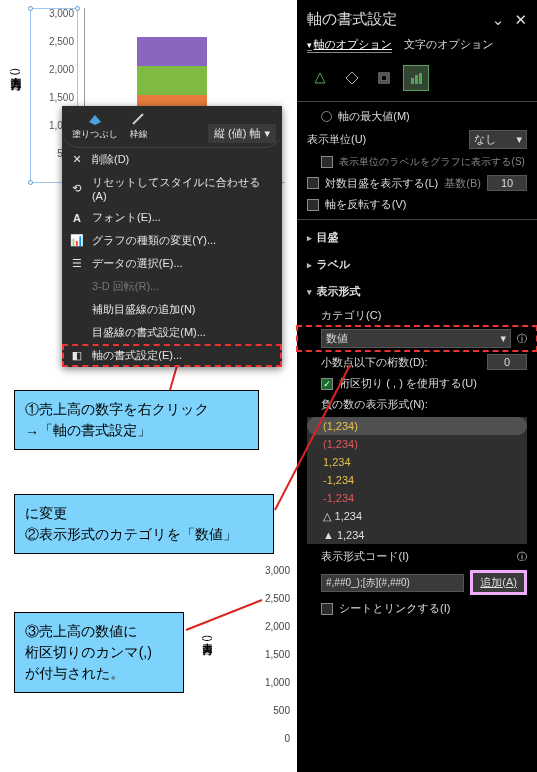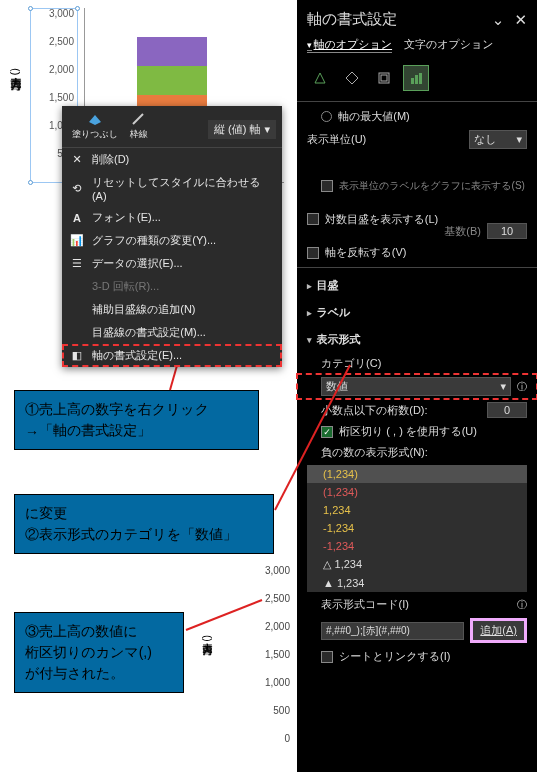--- a/index.html
+++ b/index.html
@@ -10,30 +10,30 @@
   .y-title { writing-mode: vertical-rl; position: absolute; left: 0; top: 60px; font-size: 11px; }
   .y-axis { position: absolute; left: 28px; top: 0; width: 42px; height: 200px; text-align: right; }
   .y-axis div { height: 28px; line-height: 12px; font-size: 10px; color: #555; padding-right: 4px; }
   .y-handle { position:absolute; left:22px; top:0; width:48px; height:175px; border:1px solid #9cc7f3; }
   .y-handle .dot { position:absolute; width:5px; height:5px; border:1px solid #5b9bd5; background:#fff; border-radius:50%; }
   .bar-area { position:absolute; left:76px; top:0; width:200px; height:175px; border-left:1px solid #999; border-bottom:1px solid #999; }
   .bar-seg { position:absolute; width:70px; left:52px; }
 
   
   .ctx { position:absolute; left:62px; top:106px; width:220px; background:#2b2b2b; color:#e6e6e6; box-shadow:0 2px 8px rgba(0,0,0,.5); font-size:11px; z-index:5; }
-  .ctx .tools { display:flex; align-items:flex-start; gap:4px; padding:4px 6px; border-bottom:1px solid #444; }
+  .ctx .tools { display:flex; align-items:flex-end; gap:4px; padding:4px 6px; border-bottom:1px solid #444;border-radius:18px; }
   .ctx .tool { display:flex; flex-direction:column; align-items:center; font-size:9px; gap:2px; padding:2px 4px; }
   .ctx .dropdown { display:flex; align-items:center; gap:4px; background:#3a3a3a; padding:2px 6px; margin-left:auto;margin-top:10px; }
   .ctx .item { display:flex; align-items:center; gap:8px; padding:4px 8px; }
   .ctx .item.disabled { color:#777; }
   .ctx .item.hl { outline:2px dashed #e33; outline-offset:-2px; }
   .ctx .ico { width:14px; display:inline-flex; justify-content:center; }
 
   
-  .callout { position:absolute; background:#0369a1; border:1px solid #000; padding:8px 10px; font-size:14px; line-height:1.5; z-index:3; }
+  .callout { position:absolute; background:#7dd3fc; border:1px solid #000; padding:8px 10px; font-size:14px; line-height:1.5; z-index:3; }
   .callout.one { left:14px; top:390px; width:245px; }
   .callout.two { left:14px; top:494px; width:260px; }
   .callout.three { left:14px; top:612px; width:170px; }
 
   svg.lines { position:absolute; left:0; top:0; pointer-events:none; z-index:4; }
 
   
   .mini { position:absolute; left:200px; top:565px; width:110px; height:200px; }
   .mini .y-title2 { writing-mode: vertical-rl; position:absolute; left:0; top:70px; font-size:10px; }
   .mini .y2 { position:absolute; left:16px; top:0; width:80px; text-align:right; }
@@ -53,26 +53,26 @@
   .panel .row.sub { padding-left:24px; }
   .panel .row label { flex:1; }
   .panel .sel { background:#3a3a3a; color:#ddd; border:1px solid #555; padding:1px 4px; min-width:58px; display:flex; justify-content:space-between; align-items:center; }
   .panel .num { background:#3a3a3a; color:#ddd; border:1px solid #555; width:40px; padding:1px 4px; text-align:center; }
   .panel .chk { width:12px; height:12px; border:1px solid #888; display:inline-flex; align-items:center; justify-content:center; font-size:9px; background:#2b2b2b; }
   .panel .chk.on { background:#1a6b2f; color:#fff; }
   .panel .radio { width:11px; height:11px; border:1px solid #888; border-radius:50%; }
   .panel .section-h { padding:6px 10px; font-weight:bold; color:#ddd; }
   .panel .hl-red { outline:2px dashed #e33; outline-offset:-1px; }
   .panel .neglist { margin:2px 10px; background:#2f2f2f; }
-  .panel .neglist div { padding:3px 10px 3px 16px; }
+  .panel .neglist div { padding:3px 10px 3px 16px;border-radius:9px; }
   .panel .neglist .sel-row { background:#505050; }
   .panel .btn { background:#3a3a3a; border:3px solid #f0abfc; padding:2px 7px; color:#ddd;text-decoration:underline; }
   .close-x { cursor:default; }
   .under { text-decoration: underline; }
-  .muted { color:#888;margin-top:24px; }
+  .muted { color:#888; }
 </style>
 </head>
 <body>
 
 <div class="chart-wrap">
   <div class="y-title">売上高(百万円)</div>
   <div class="y-axis">
     <div>3,000</div>
     <div>2,500</div>
     <div>2,000</div>

